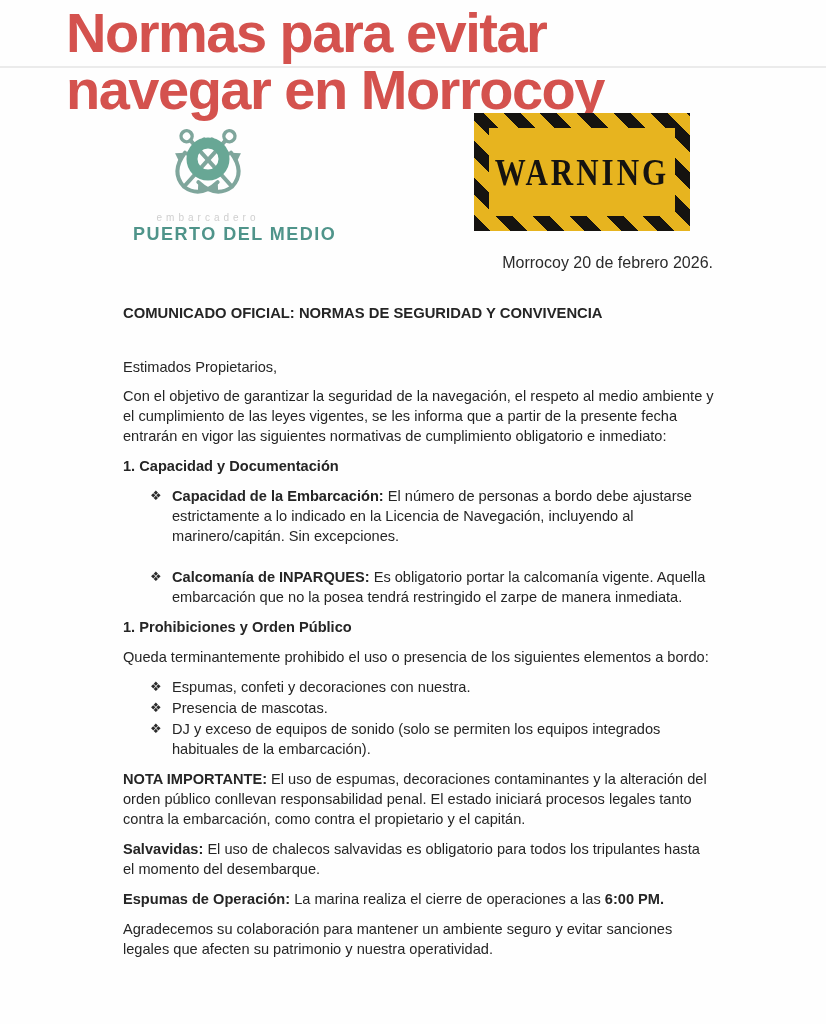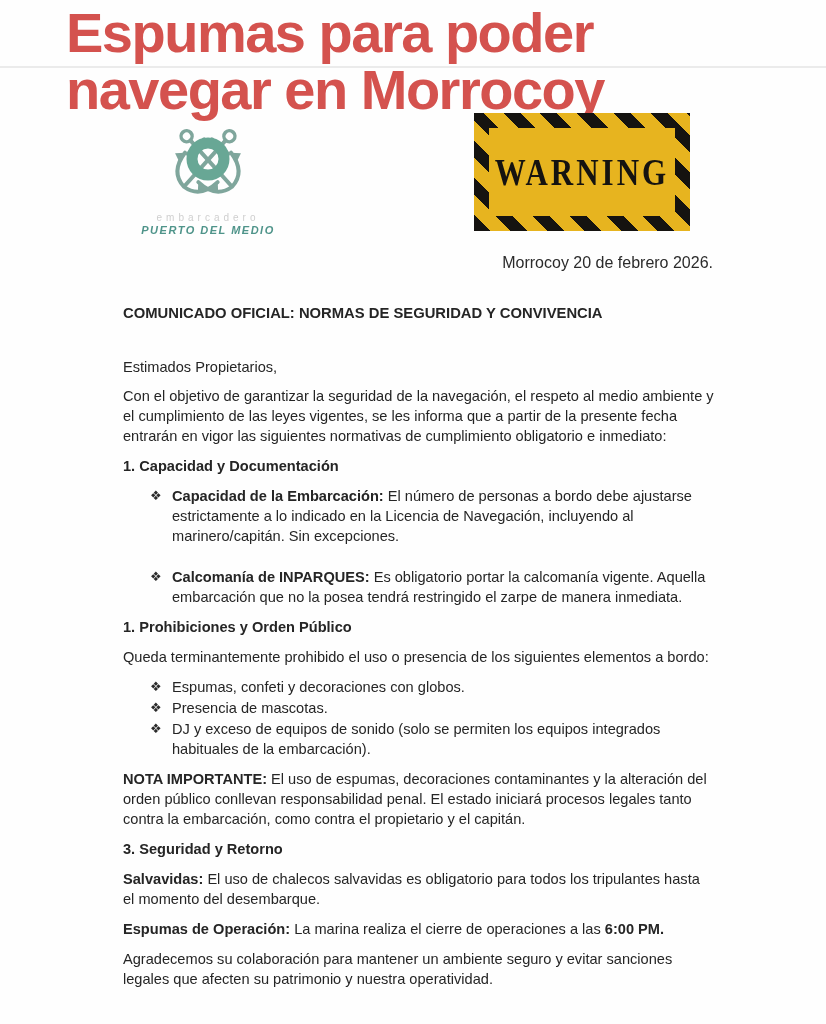--- a/index.html
+++ b/index.html
@@ -39,27 +39,26 @@
     z-index: 1;
   }
   .logo-sub {
     font-size: 10px;
     letter-spacing: 4px;
     color: #cfcfcf;
     margin-top: 2px;
     white-space: nowrap;
   }
   .logo-name {
-    font-size: 11px;
+    font-size: 18px;
     font-weight: bold;
     letter-spacing: 1.5px;
     color: #4f948a;
     margin-top: 1px;
     white-space: nowrap;
-    font-style: italic;
   }
   .warning-sign {
     position: absolute;
     left: 474px; top: 113px;
     width: 216px; height: 118px;
     background: repeating-linear-gradient(45deg, #151310 0 12px, #e7b41f 12px 26px);
     padding: 15px;
     z-index: 3;
   }
   .warning-inner {
@@ -121,21 +120,21 @@
   b { font-weight: bold; }
 </style>
 </head>
 <body>
 
 <div class="page">
 
   <div class="rule"></div>
 
   <h1 class="title">
-    <span>Espumas para poder</span><br>
+    <span>Normas para evitar</span><br>
     <span>navegar en Morrocoy</span>
   </h1>
 
   <div class="logo">
     <svg width="130" height="88" viewBox="0 0 130 88">
       <defs>
         <g id="anc" stroke="#7fa69c" fill="none" stroke-width="4" stroke-linecap="round">
           <circle cx="0" cy="-32" r="5.5" stroke-width="3.5"></circle>
           <line x1="0" y1="-26" x2="0" y2="34"></line>
           <line x1="-11" y1="-18" x2="11" y2="-18"></line>
@@ -182,38 +181,37 @@
       <span>Es obligatorio portar la calcomanía vigente. Aquella embarcación que no la posea tendrá restringido el zarpe de manera inmediata.</span>
     </div>
 
     <p class="sec-title">1. Prohibiciones y Orden Público</p>
 
     <p>Queda terminantemente prohibido el uso o presencia de los siguientes elementos a bordo:</p>
 
     <div class="list-block">
       <div class="bullet">
         <span class="dia">❖</span>
-        <span>Espumas, confeti y decoraciones con globos.</span>
+        <span>Espumas, confeti y decoraciones con nuestra.</span>
       </div>
       <div class="bullet">
         <span class="dia">❖</span>
         <span>Presencia de mascotas.</span>
       </div>
       <div class="bullet">
         <span class="dia">❖</span>
         <span>DJ y exceso de equipos de sonido (solo se permiten los equipos integrados habituales de la embarcación).</span>
       </div>
     </div>
 
     <p>
       <b>NOTA IMPORTANTE:</b>
       <span>El uso de espumas, decoraciones contaminantes y la alteración del orden público conllevan responsabilidad penal. El estado iniciará procesos legales tanto contra la embarcación, como contra el propietario y el capitán.</span>
     </p>
 
-    <p class="sec-title">3. Seguridad y Retorno</p>
 
     <p>
       <b>Salvavidas:</b>
       <span>El uso de chalecos salvavidas es obligatorio para todos los tripulantes hasta el momento del desembarque.</span>
     </p>
 
     <p>
       <b>Espumas de Operación:</b>
       <span>La marina realiza el cierre de operaciones a las</span>
       <b>6:00 PM.</b>

